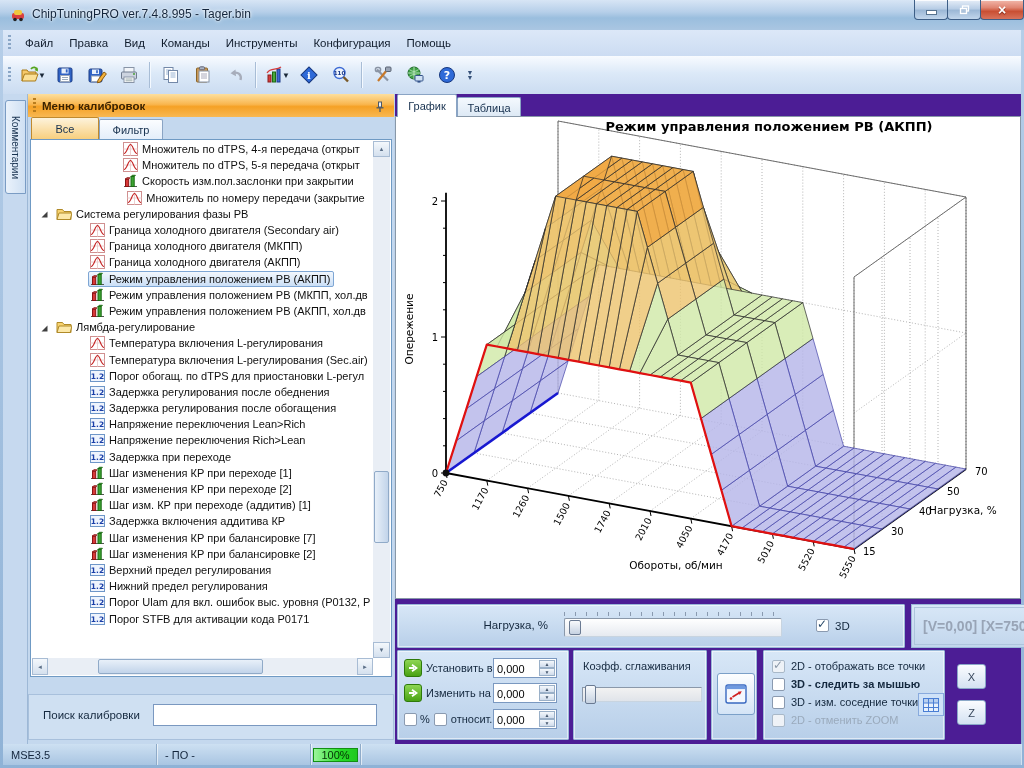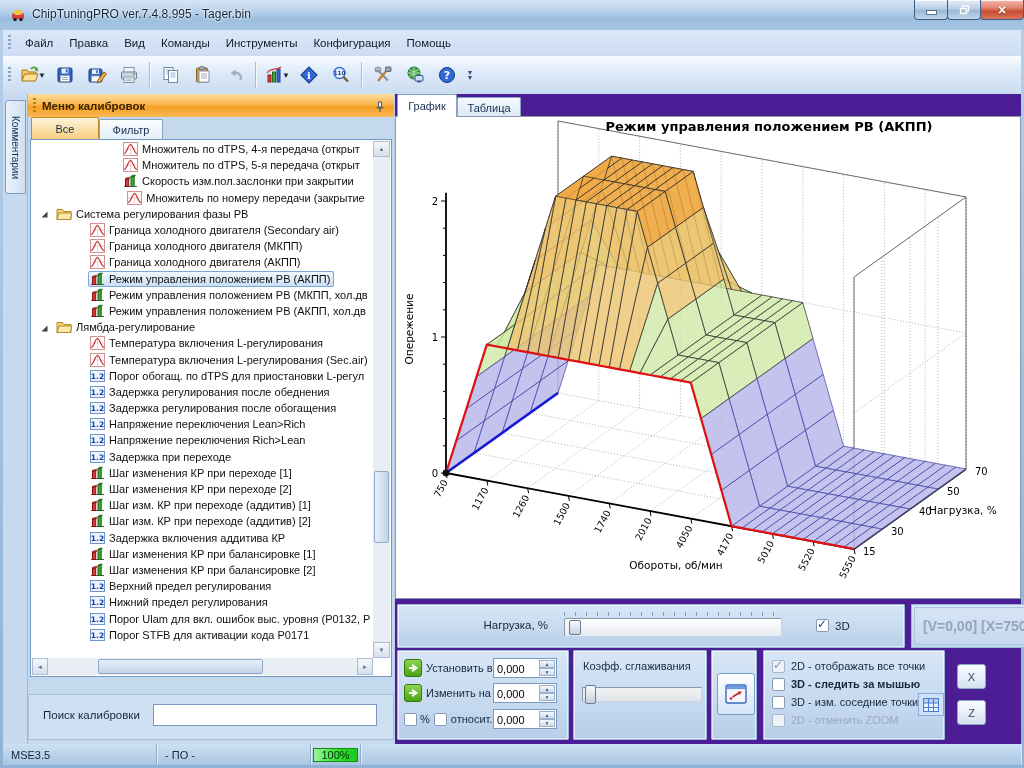--- a/index.html
+++ b/index.html
@@ -622,53 +622,39 @@
                     <path d="M8 2.5 l1.2 -1.2 h3.2 l-1.2 1.2 Z" fill="#78d268" stroke="#1c6a14"></path>
                   </svg>
                 </span>
                 <span>Шаг изм. КР при переходе (аддитив) [1]</span>
               </span>
             </div>
             <div class="tree-row" style="padding-left: 56px;">
               <span class="tree-wrap">
                 <span class="tree-icon">
                   <svg width="15" height="14" viewBox="0 0 15 14">
+                    <rect x="0.5" y="1.5" width="14" height="11" fill="#eef4fd" stroke="#6e96c8"></rect>
+                    <text x="7.5" y="10" text-anchor="middle" font-size="7.5" font-weight="bold" fill="#1a3fa8" font-family="DejaVu Sans, sans-serif">1.2</text>
+                  </svg>
+                </span>
+                <span>Задержка включения аддитива КР</span>
+              </span>
+            </div>
+            <div class="tree-row" style="padding-left: 56px;">
+              <span class="tree-wrap">
+                <span class="tree-icon">
+                  <svg width="15" height="14" viewBox="0 0 15 14">
                     <line x1="1" y1="12.5" x2="14" y2="12.5" stroke="#555"></line>
                     <rect x="2.5" y="5" width="3.2" height="7.5" fill="#d83838" stroke="#8a1414"></rect>
                     <path d="M2.5 5 l1.2 -1.2 h3.2 l-1.2 1.2 Z" fill="#f07070" stroke="#8a1414"></path>
                     <rect x="8" y="2.5" width="3.2" height="10" fill="#3ca432" stroke="#1c6a14"></rect>
                     <path d="M8 2.5 l1.2 -1.2 h3.2 l-1.2 1.2 Z" fill="#78d268" stroke="#1c6a14"></path>
                   </svg>
                 </span>
-                <span>Шаг изм. КР при переходе (аддитив) [2]</span>
-              </span>
-            </div>
-            <div class="tree-row" style="padding-left: 56px;">
-              <span class="tree-wrap">
-                <span class="tree-icon">
-                  <svg width="15" height="14" viewBox="0 0 15 14">
-                    <rect x="0.5" y="1.5" width="14" height="11" fill="#eef4fd" stroke="#6e96c8"></rect>
-                    <text x="7.5" y="10" text-anchor="middle" font-size="7.5" font-weight="bold" fill="#1a3fa8" font-family="DejaVu Sans, sans-serif">1.2</text>
-                  </svg>
-                </span>
-                <span>Задержка включения аддитива КР</span>
-              </span>
-            </div>
-            <div class="tree-row" style="padding-left: 56px;">
-              <span class="tree-wrap">
-                <span class="tree-icon">
-                  <svg width="15" height="14" viewBox="0 0 15 14">
-                    <line x1="1" y1="12.5" x2="14" y2="12.5" stroke="#555"></line>
-                    <rect x="2.5" y="5" width="3.2" height="7.5" fill="#d83838" stroke="#8a1414"></rect>
-                    <path d="M2.5 5 l1.2 -1.2 h3.2 l-1.2 1.2 Z" fill="#f07070" stroke="#8a1414"></path>
-                    <rect x="8" y="2.5" width="3.2" height="10" fill="#3ca432" stroke="#1c6a14"></rect>
-                    <path d="M8 2.5 l1.2 -1.2 h3.2 l-1.2 1.2 Z" fill="#78d268" stroke="#1c6a14"></path>
-                  </svg>
-                </span>
-                <span>Шаг изменения КР при балансировке [1]</span>
+                <span>Шаг изменения КР при балансировке [7]</span>
               </span>
             </div>
             <div class="tree-row" style="padding-left: 56px;">
               <span class="tree-wrap">
                 <span class="tree-icon">
                   <svg width="15" height="14" viewBox="0 0 15 14">
                     <line x1="1" y1="12.5" x2="14" y2="12.5" stroke="#555"></line>
                     <rect x="2.5" y="5" width="3.2" height="7.5" fill="#d83838" stroke="#8a1414"></rect>
                     <path d="M2.5 5 l1.2 -1.2 h3.2 l-1.2 1.2 Z" fill="#f07070" stroke="#8a1414"></path>
                     <rect x="8" y="2.5" width="3.2" height="10" fill="#3ca432" stroke="#1c6a14"></rect>

